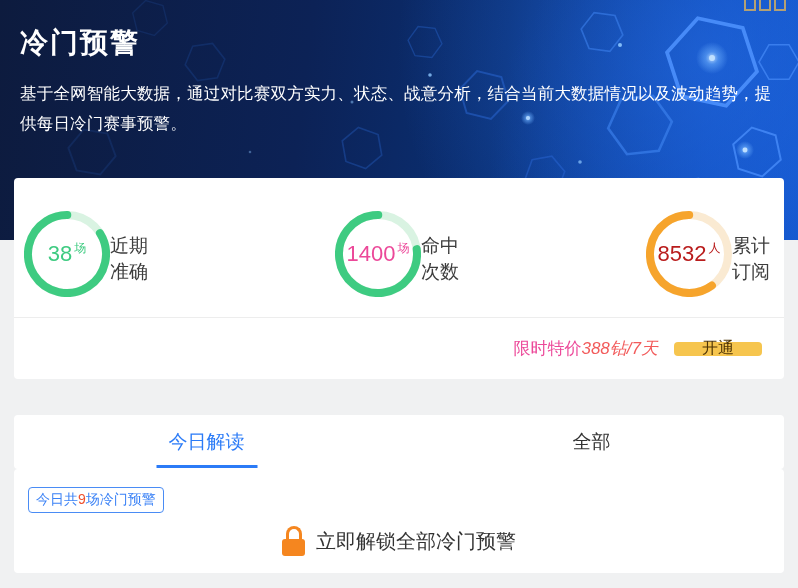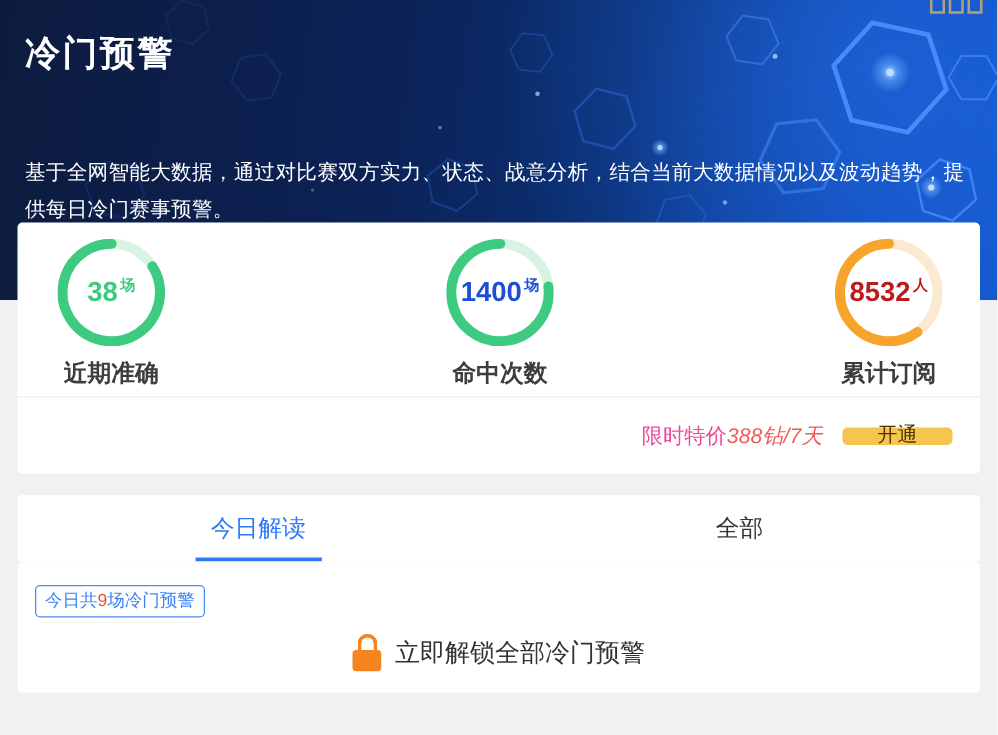--- a/index.html
+++ b/index.html
@@ -15,35 +15,35 @@
       radial-gradient(circle at 100% 70%, rgba(25,90,210,.45), rgba(25,90,210,0) 38%),
       linear-gradient(97deg,#0d1b3e 0%,#0c2256 38%,#0a3075 62%,#0b4ab8 88%,#0d52c8 100%);
   }
   .hero-deco{position:absolute;top:0;left:0;}
   .hero-title{
     position:absolute;left:20px;top:24px;color:#ffffff;
     font-size:28px;font-weight:bold;letter-spacing:2px;
   }
   .hero-desc{
     position:absolute;left:20px;top:78px;width:762px;
-    color:#ffffff;font-size:16.5px;line-height:30px;letter-spacing:.2px;margin-top:45px;
+    color:#ffffff;font-size:16.5px;line-height:30px;letter-spacing:.2px;
   }
   .corner-grid{
     position:absolute;top:-7px;right:12px;display:flex;gap:3px;cursor:pointer;
   }
   .corner-grid i{display:block;width:8px;height:14px;border:2px solid #b3a074;background:transparent;}
   
   .main{position:absolute;top:178px;left:14px;width:770px;}
   .card{background:#ffffff;border-radius:4px;}
   
   .rings-row{
     display:flex;justify-content:space-between;
     padding:13px 8px 0 10px;height:126px;border-bottom:1px solid #ededed;
   }
-  .stat{width:130px;display:flex;flex-direction:column;align-items:center;font-weight:bold;}
+  .stat{width:130px;display:flex;align-items:center;}
   .ring-wrap{position:relative;width:86px;height:86px;}
   .ring-wrap svg{display:block;}
   .stat-value{
     position:absolute;inset:0;display:flex;align-items:center;justify-content:center;
     font-size:22px;
   }
   .stat-unit{font-size:12px;margin-left:2px;transform:translateY(-6px);}
   .stat-label{margin-top:9px;font-size:19px;color:#3d3d3d;}
   .offer-row{
     height:61px;display:flex;align-items:center;justify-content:flex-end;
@@ -51,21 +51,21 @@
   }
   .offer-prefix{font-size:17px;color:#ec4899;}
   .offer-price{font-size:17px;color:#f25b5b;font-style:italic;}
   .open-btn{
     margin-left:16px;width:88px;height:14px;border:none;border-radius:4px;
     background:#f6c54e;color:#4d3305;font-size:16px;cursor:pointer;
     display:flex;align-items:center;justify-content:center;
     font-family:"Liberation Sans","DejaVu Sans",sans-serif;
   }
   
-  .tabs-card{margin-top:17px;height:54px;display:flex;}
+  .tabs-card{margin-top:36px;height:54px;display:flex;}
   .tab{
     flex:1;display:flex;align-items:center;justify-content:center;
     font-size:19px;color:#333333;position:relative;cursor:pointer;
   }
   .tab.active{color:#2b7bf7;}
   .tab-underline{
     position:absolute;bottom:1px;left:50%;transform:translateX(-50%);
     width:101px;height:3px;background:#2b7bf7;
   }
   
@@ -163,21 +163,21 @@
           </div>
           <div class="stat-label">近期准确</div>
         </div>
 
         <div class="stat">
           <div class="ring-wrap">
             <svg width="86" height="86" viewBox="0 0 86 86">
               <circle class="ring-track" cx="43" cy="43" r="39" fill="none" stroke-width="8" stroke="#d9f3e2"></circle>
               <circle class="ring-arc" cx="43" cy="43" r="39" fill="none" stroke-width="8" stroke-linecap="round" stroke="#3ecb81" stroke-dasharray="188.7 245.0" transform="rotate(-7.200000000000003 43 43)"></circle>
             </svg>
-            <div class="stat-value" style="color: #1d4ed8;">
+            <div class="stat-value" style="color: #ec4899;">
               <span>1400</span>
               <span class="stat-unit">场</span>
             </div>
           </div>
           <div class="stat-label">命中次数</div>
         </div>
 
         <div class="stat">
           <div class="ring-wrap">
             <svg width="86" height="86" viewBox="0 0 86 86">

